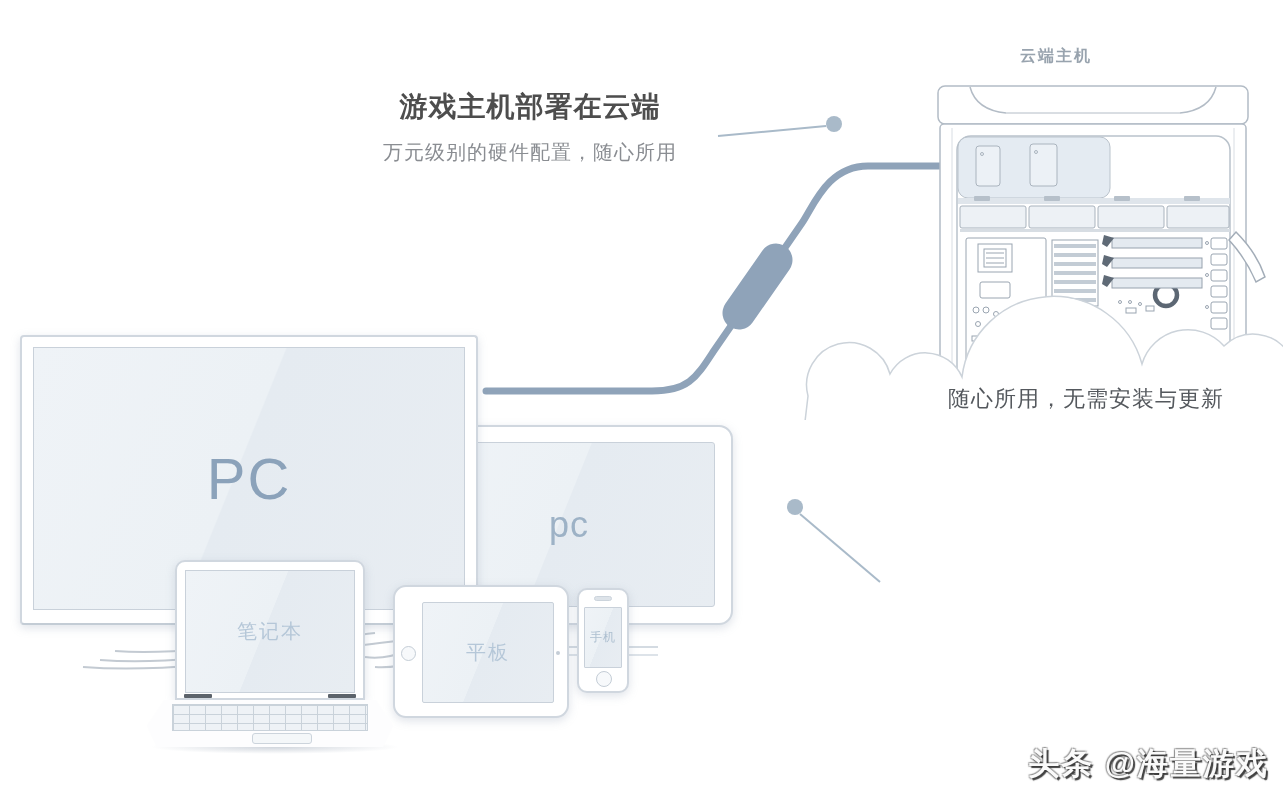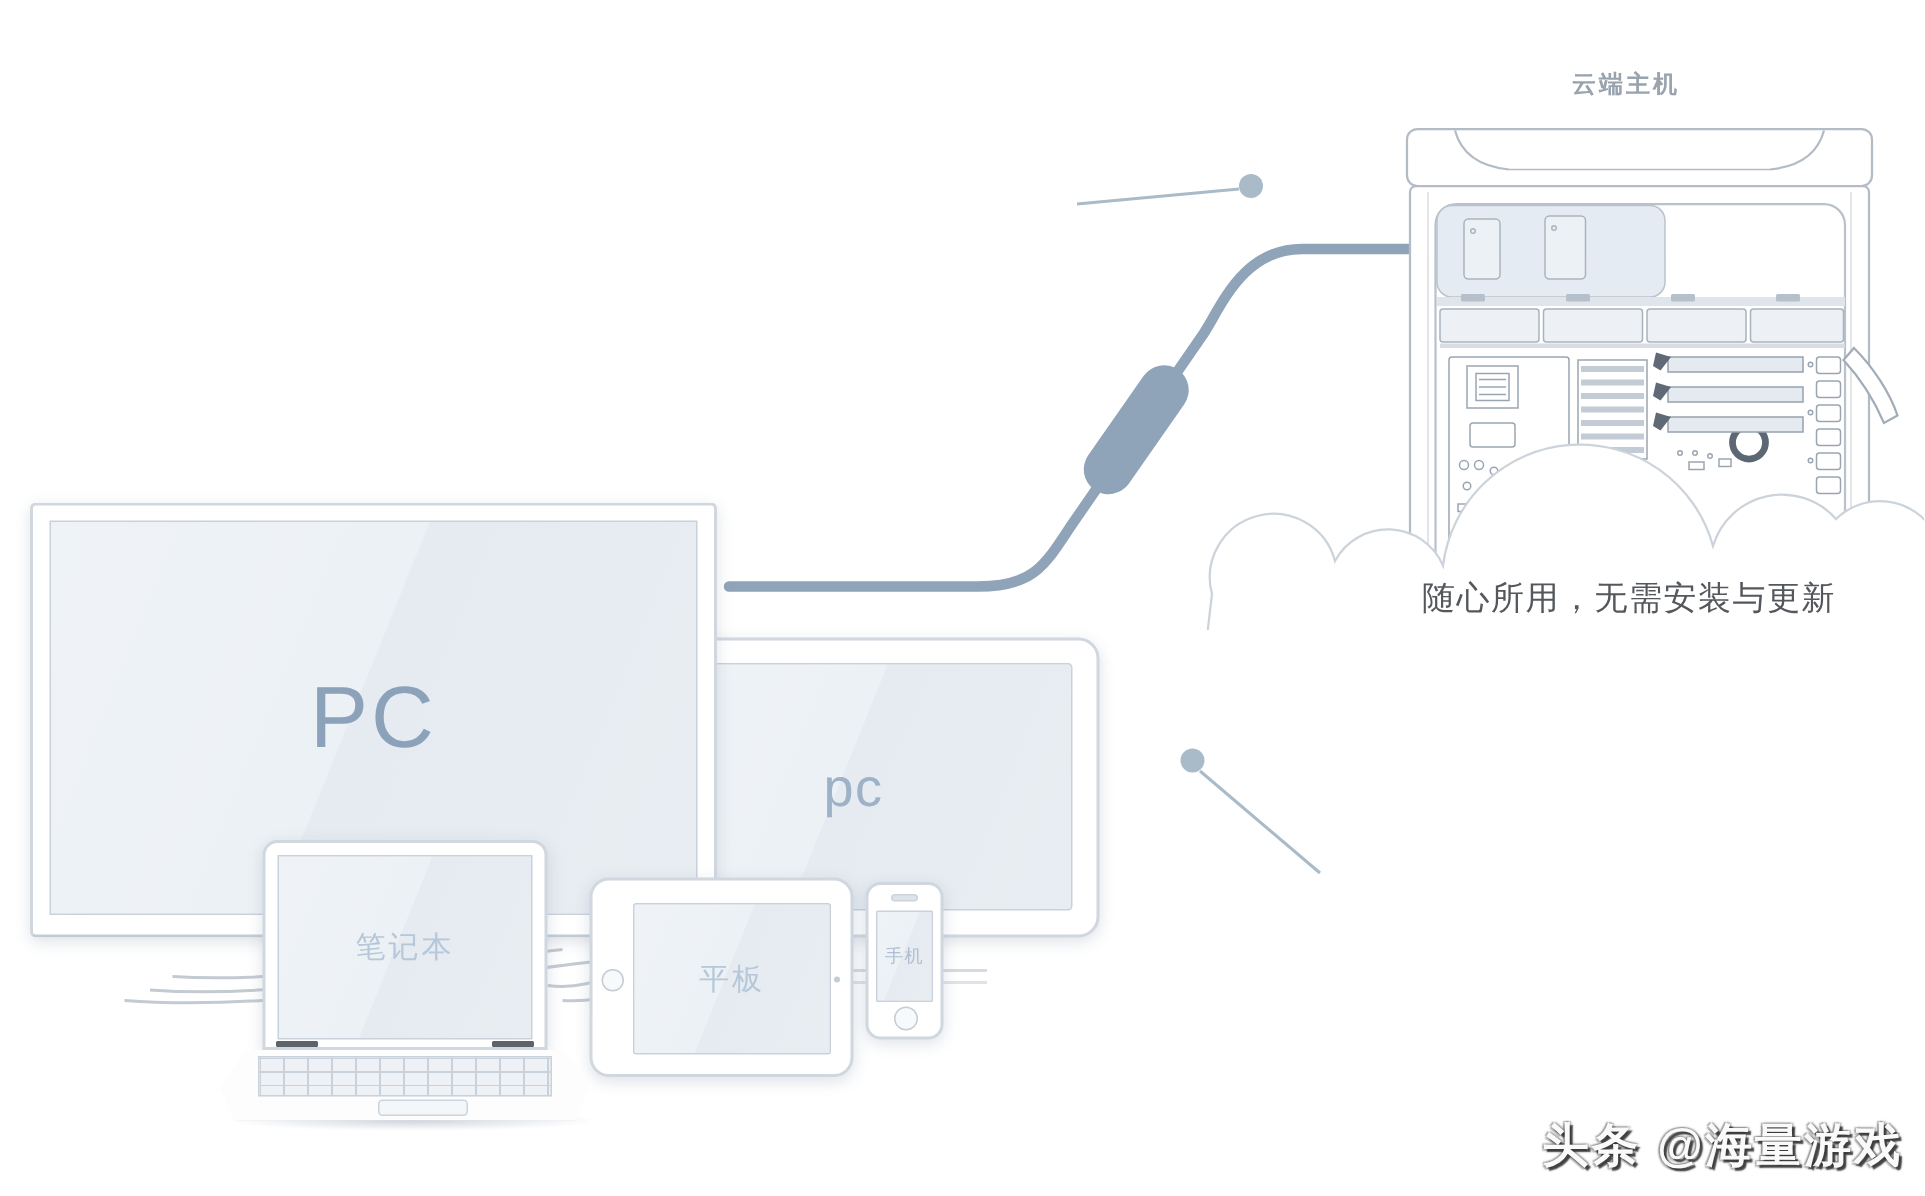--- a/index.html
+++ b/index.html
@@ -8,21 +8,21 @@
   }
   html,body{margin:0;padding:0;}
   body{font-family:"Liberation Sans","DejaVu Sans",sans-serif;background:#fff;}
   #stage{position:relative;width:1283px;height:797px;background:#fff;overflow:hidden;}
   .abs{position:absolute;}
 
   
   .headline{left:340px;top:88px;width:380px;text-align:center;z-index:10;}
   .headline .t{font-size:28px;font-weight:700;color:var(--title,#4d4d4d);letter-spacing:1px;}
   .headline .s{margin-top:13px;font-size:20px;color:var(--subtitle,#8a8d92);letter-spacing:1px;}
-  .cloud-host-label{left:1048px;top:46px;font-size:16px;font-weight:700;color:var(--cloud-label,#98a3ae);letter-spacing:2px;z-index:10;}
+  .cloud-host-label{left:1020px;top:46px;font-size:16px;font-weight:700;color:var(--cloud-label,#98a3ae);letter-spacing:2px;z-index:10;}
   .note{font-size:22px;color:var(--note,#54585d);letter-spacing:1px;white-space:nowrap;z-index:10;}
   .note-games{left:948px;top:384px;}
   .note-lowspec{left:898px;top:574px;}
   .watermark{right:14px;bottom:12px;font-size:31px;font-weight:800;letter-spacing:2px;color:#fafafa;z-index:20;
     text-shadow:2px 2px 1px rgba(45,45,45,.9),-1px -1px 1px rgba(100,100,100,.55),1px -1px 1px rgba(80,80,80,.4),-1px 1px 1px rgba(80,80,80,.4);}
 
   
   .bezel{background:#fff;border:2px solid #d0d7df;box-sizing:border-box;}
   .soft{box-shadow:0 3px 10px rgba(140,155,175,.28);}
   .screen{background:linear-gradient(112deg,#eff3f7 0%,#ecf1f5 47%,#e5ebf1 47.3%,#e8edf2 100%);
@@ -68,20 +68,24 @@
   .cable-svg{left:480px;top:120px;z-index:1;}
   .tower-svg{left:790px;top:80px;z-index:2;}
   .wires-svg{left:75px;top:615px;z-index:1;}
   .callout-svg{left:0;top:0;z-index:8;pointer-events:none;}
 </style>
 </head>
 <body>
 
 <div id="stage">
 
+  <div class="abs headline">
+    <div class="t">游戏主机部署在云端</div>
+    <div class="s">万元级别的硬件配置，随心所用</div>
+  </div>
 
   <div class="abs cloud-host-label">云端主机</div>
 
   <div class="abs note note-games">随心所用，无需安装与更新</div>
 
   <svg class="abs cable-svg" width="470" height="285" viewBox="0 0 470 285">
     <path d="M6,271 L172,271 C208,271 216,258 233,232 L322,103 C334,85 348,46 388,46 L468,46" fill="none" style="stroke:var(--cable,#8fa3b9)" stroke-width="7" stroke-linecap="round"></path>
     <line x1="259" y1="193" x2="296" y2="140" style="stroke:var(--cable,#8fa3b9)" stroke-width="33" stroke-linecap="round"></line>
   </svg>
 

